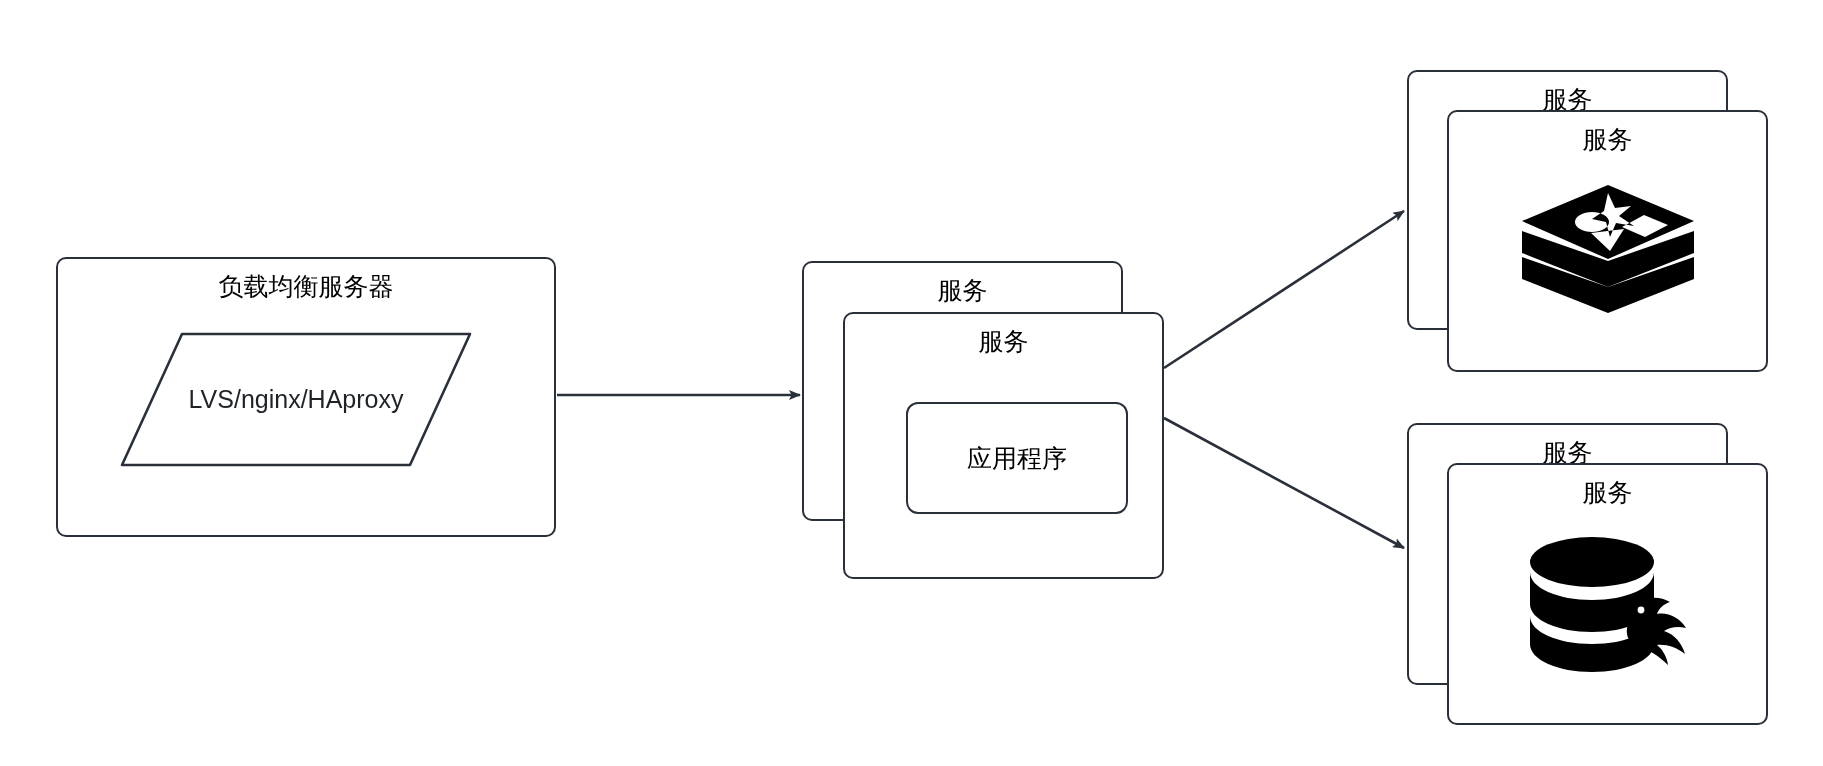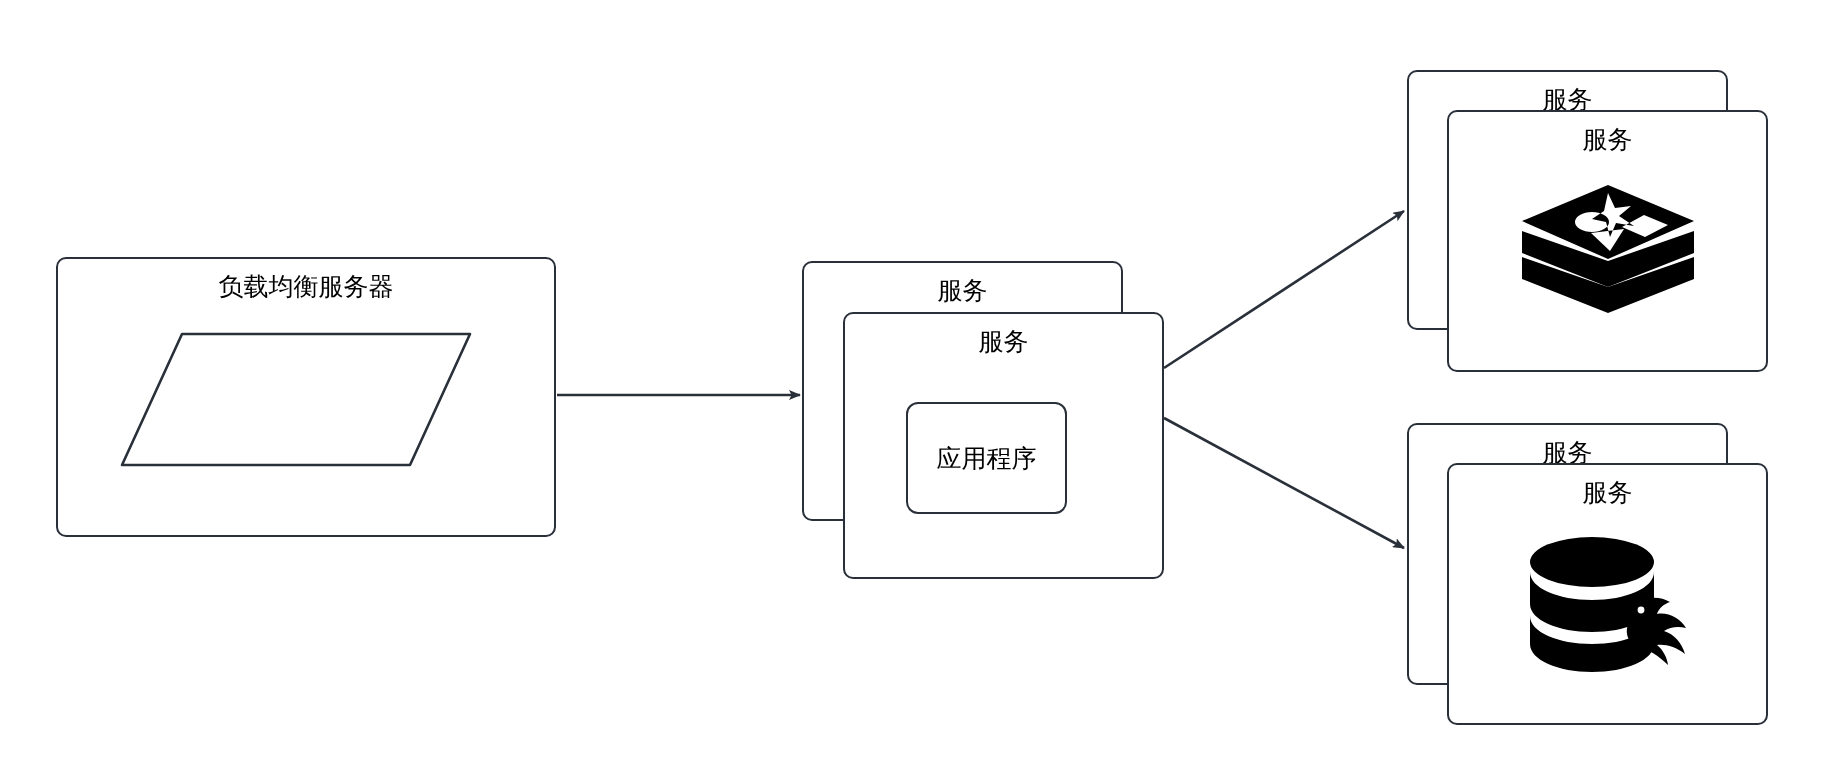--- a/index.html
+++ b/index.html
@@ -78,21 +78,21 @@
   }
   #svc-mid-front {
     left: 843px;
     top: 312px;
     width: 321px;
     height: 267px;
   }
   #app-box {
     left: 906px;
     top: 402px;
-    width: 161px;
+    width: 222px;
     height: 112px;
     border-radius: 12px;
   }
   
   #svc-top-back {
     left: 1407px;
     top: 70px;
     width: 321px;
     height: 260px;
   }
@@ -157,20 +157,21 @@
 
   <div class="node" id="lb-box">
     <div class="node-label label-top">负载均衡服务器</div>
   </div>
 
   <div id="lb-shape-wrap">
     <svg width="352" height="135" viewBox="0 0 352 135">
       <polygon points="62,2 350,2 290,133 2,133" fill="#ffffff" stroke="#2a303a" stroke-width="2.6" stroke-linejoin="round"></polygon>
     </svg>
   </div>
+  <div id="lb-shape-label">LVS/nginx/HAproxy</div>
 
   <div class="node" id="svc-mid-back">
     <div class="node-label label-top">服务</div>
   </div>
 
   <div class="node" id="svc-mid-front">
     <div class="node-label label-top">服务</div>
   </div>
 
   <div class="node" id="app-box">

